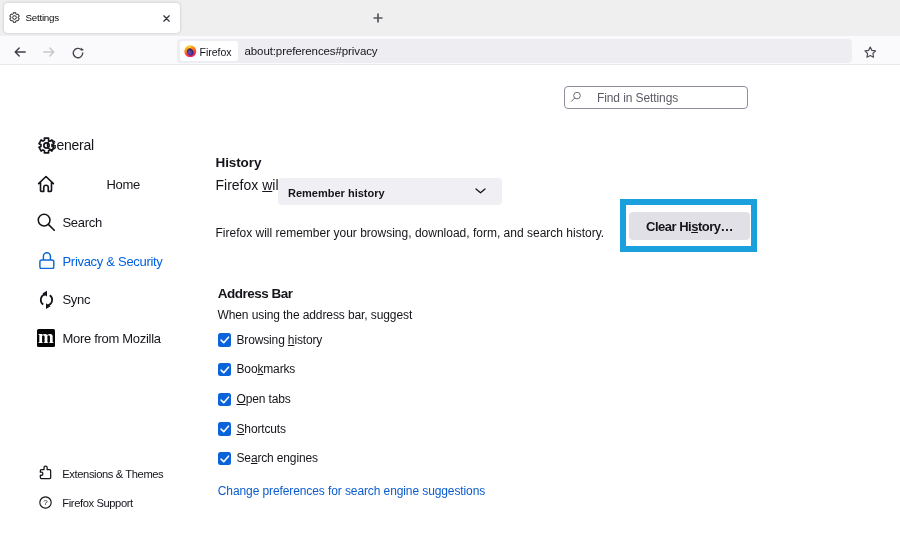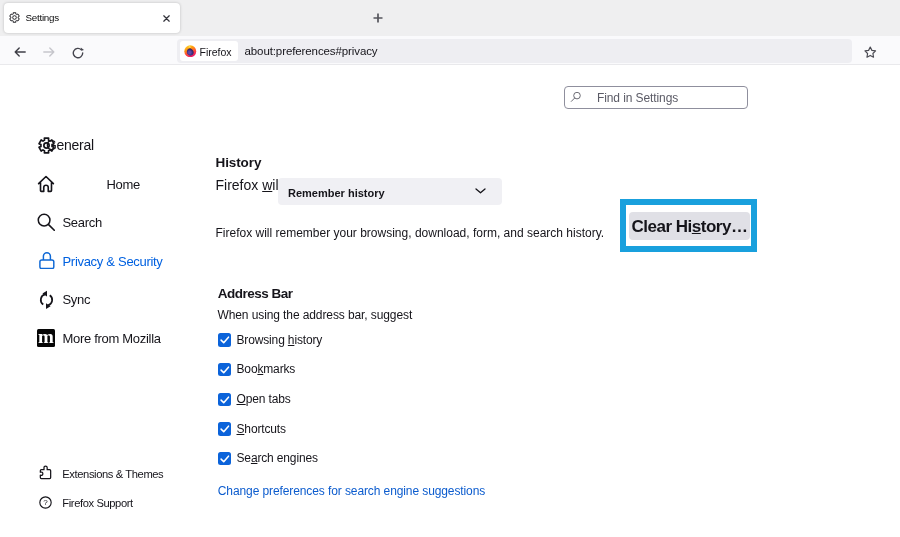--- a/index.html
+++ b/index.html
@@ -125,21 +125,21 @@
 <div class="abs" style="left:215.5px;top:166px;font-size:14px;line-height:14px;margin-top:12px;">Firefox <span style="text-decoration:underline">w</span>ill</div>
 <div class="abs" style="left:278px;top:178px;width:224px;height:27px;background:#f0f0f4;border-radius:4px;"></div>
 <div class="abs" style="left:288px;top:185.5px;font-size:11px;font-weight:bold;line-height:14px;">Remember history</div>
 <svg class="abs" style="left:475px;top:188px" width="11" height="6" viewBox="0 0 11 6">
   <path d="M1 1 L5.5 4.8 L10 1" fill="none" stroke="#15141a" stroke-width="1.3" stroke-linecap="round" stroke-linejoin="round"></path>
 </svg>
 <div class="abs" style="left:215.5px;top:226px;font-size:12px;line-height:14px;text-align:center;">Firefox will remember your browsing, download, form, and search history.</div>
 
 <div class="abs" style="left:620px;top:199px;width:137px;height:53px;border:6px solid #19a0dd;background:#fff;"></div>
 <div class="abs" style="left:629px;top:212px;width:121px;height:28px;background:#e0e0e6;border-radius:4px;"></div>
-<div class="abs" style="left:629px;top:220px;width:121px;text-align:center;font-size:17px;font-weight:bold;line-height:14px;letter-spacing:-0.5px;">Clear Hi<span style="text-decoration:underline">s</span>tory…</div>
+<div class="abs" style="left:629px;top:220px;width:121px;text-align:center;font-size:13px;font-weight:bold;line-height:14px;letter-spacing:-0.5px;">Clear Hi<span style="text-decoration:underline">s</span>tory…</div>
 
 <div class="abs" style="left:217.7px;top:286.2px;font-size:13.5px;font-weight:bold;line-height:16px;letter-spacing:-0.5px;">Address Bar</div>
 <div class="abs" style="left:217.5px;top:307.7px;font-size:12px;line-height:14px;letter-spacing:-0.1px;">When using the address bar, suggest</div>
 
 <div class="abs" style="left:217.9px;top:333.3px;width:13.6px;height:13.6px;background:#0b63da;border-radius:2.5px;"></div>
 <svg class="abs" style="left:217.9px;top:333.3px" width="13.6" height="13.6" viewBox="0 0 14 14">
     <path d="M3.2 7.3 L5.9 10 L10.8 4.3" fill="none" stroke="#fff" stroke-width="1.6" stroke-linecap="round" stroke-linejoin="round"></path>
   </svg>
 <div class="abs txt" style="left:236.5px;top:332.6px;font-size:12px;line-height:14px;">Browsing <span style="text-decoration:underline">h</span>istory</div>
 

